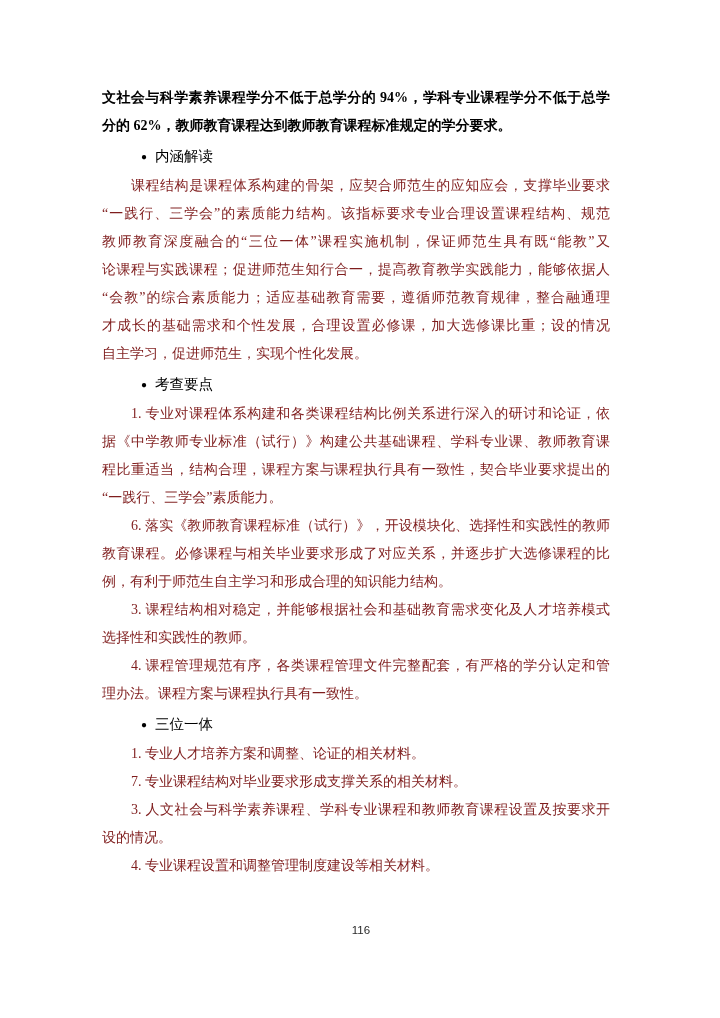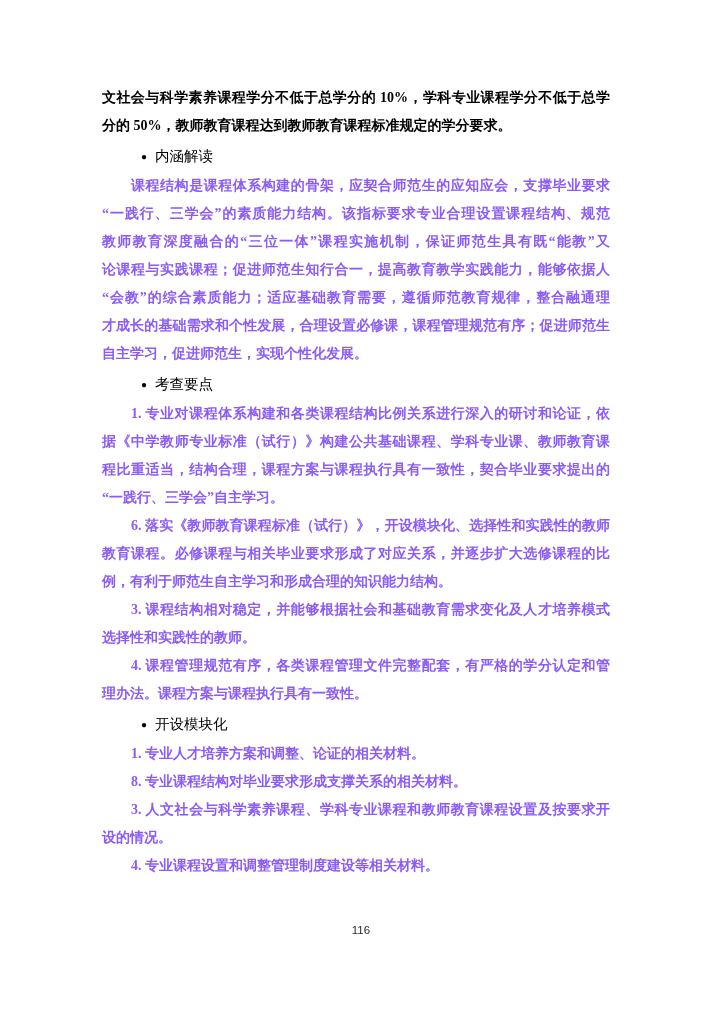--- a/index.html
+++ b/index.html
@@ -23,22 +23,21 @@
     width: 508px;
   }
   .line {
     font-size: 14px;
     line-height: 28px;
     height: 28px;
     white-space: nowrap;
     text-align: justify;
     text-align-last: justify;
     -moz-text-align-last: justify;
-    color: #8b5cf6;
-    font-weight: bold;
+    color: #7f1d1d;
   }
   .line.last {
     text-align: left;
     text-align-last: left;
     -moz-text-align-last: left;
     white-space: nowrap;
   }
   .line.indent { padding-left: 29px; }
   .para.bold-intro .line {
     font-weight: bold;
@@ -69,59 +68,59 @@
     color: #2b2b2b;
     font-family: "Liberation Sans", sans-serif;
   }
 </style>
 </head>
 <body>
 
 <div class="page">
   <div class="body-col" id="doc-body">
       <div class="para bold-intro">
-        <div class="line">文社会与科学素养课程学分不低于总学分的 10%，学科专业课程学分不低于总学</div>
-        <div class="line last">分的 50%，教师教育课程达到教师教育课程标准规定的学分要求。</div>
+        <div class="line">文社会与科学素养课程学分不低于总学分的 94%，学科专业课程学分不低于总学</div>
+        <div class="line last">分的 62%，教师教育课程达到教师教育课程标准规定的学分要求。</div>
       </div>
       <div class="heading-row"><span class="bullet">●</span><span>内涵解读</span></div>
       <div class="para body">
         <div class="line indent">课程结构是课程体系构建的骨架，应契合师范生的应知应会，支撑毕业要求</div>
         <div class="line">“一践行、三学会”的素质能力结构。该指标要求专业合理设置课程结构、规范</div>
         <div class="line">教师教育深度融合的“三位一体”课程实施机制，保证师范生具有既“能教”又</div>
         <div class="line">论课程与实践课程；促进师范生知行合一，提高教育教学实践能力，能够依据人</div>
         <div class="line">“会教”的综合素质能力；适应基础教育需要，遵循师范教育规律，整合融通理</div>
-        <div class="line">才成长的基础需求和个性发展，合理设置必修课，课程管理规范有序；促进师范生</div>
+        <div class="line">才成长的基础需求和个性发展，合理设置必修课，加大选修课比重；设的情况</div>
         <div class="line last">自主学习，促进师范生，实现个性化发展。</div>
       </div>
       <div class="heading-row"><span class="bullet">●</span><span>考查要点</span></div>
       <div class="para body">
         <div class="line indent">1. 专业对课程体系构建和各类课程结构比例关系进行深入的研讨和论证，依</div>
         <div class="line">据《中学教师专业标准（试行）》构建公共基础课程、学科专业课、教师教育课</div>
         <div class="line">程比重适当，结构合理，课程方案与课程执行具有一致性，契合毕业要求提出的</div>
-        <div class="line last">“一践行、三学会”自主学习。</div>
+        <div class="line last">“一践行、三学会”素质能力。</div>
       </div>
       <div class="para body">
         <div class="line indent">6. 落实《教师教育课程标准（试行）》，开设模块化、选择性和实践性的教师</div>
         <div class="line">教育课程。必修课程与相关毕业要求形成了对应关系，并逐步扩大选修课程的比</div>
         <div class="line last">例，有利于师范生自主学习和形成合理的知识能力结构。</div>
       </div>
       <div class="para body">
         <div class="line indent">3. 课程结构相对稳定，并能够根据社会和基础教育需求变化及人才培养模式</div>
         <div class="line last">选择性和实践性的教师。</div>
       </div>
       <div class="para body">
         <div class="line indent">4. 课程管理规范有序，各类课程管理文件完整配套，有严格的学分认定和管</div>
         <div class="line last">理办法。课程方案与课程执行具有一致性。</div>
       </div>
-      <div class="heading-row"><span class="bullet">●</span><span>开设模块化</span></div>
+      <div class="heading-row"><span class="bullet">●</span><span>三位一体</span></div>
       <div class="para body">
         <div class="line indent last">1. 专业人才培养方案和调整、论证的相关材料。</div>
       </div>
       <div class="para body">
-        <div class="line indent last">8. 专业课程结构对毕业要求形成支撑关系的相关材料。</div>
+        <div class="line indent last">7. 专业课程结构对毕业要求形成支撑关系的相关材料。</div>
       </div>
       <div class="para body">
         <div class="line indent">3. 人文社会与科学素养课程、学科专业课程和教师教育课程设置及按要求开</div>
         <div class="line last">设的情况。</div>
       </div>
       <div class="para body">
         <div class="line indent last">4. 专业课程设置和调整管理制度建设等相关材料。</div>
       </div>
     </div>
   <div class="footer">

